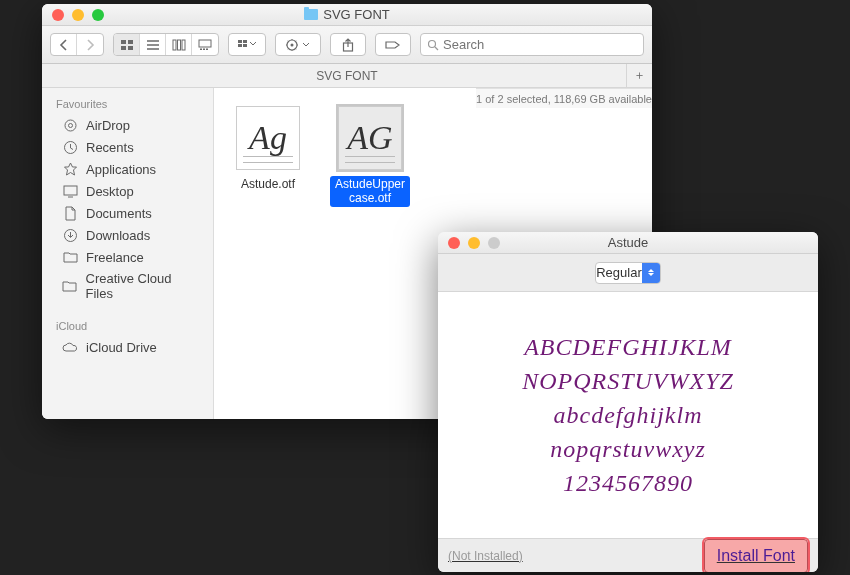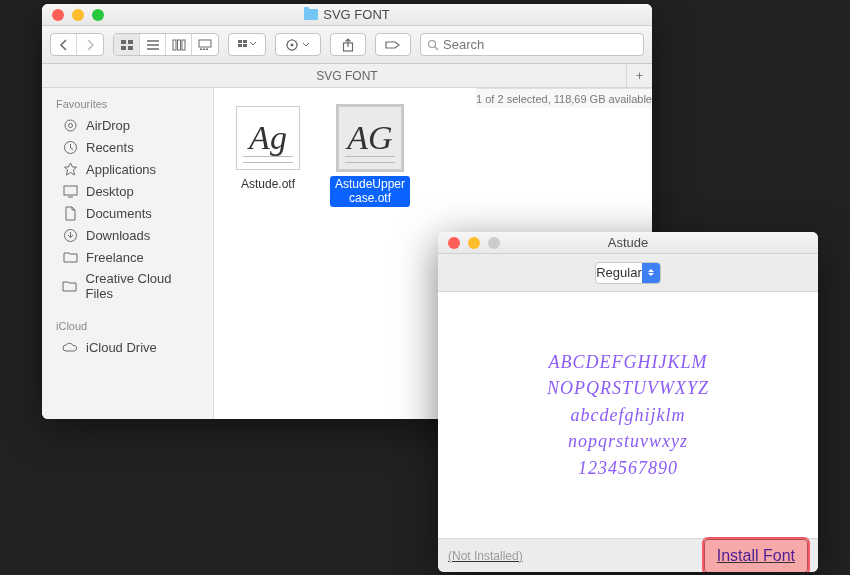--- a/index.html
+++ b/index.html
@@ -58,21 +58,21 @@
 .fontwin .titlebar { border-bottom:1px solid #d0d0d0; }
 .fontwin .window-title-wrap { font-size:13px; }
 .font-tool { height:38px; display:flex; align-items:center; justify-content:center; border-bottom:1px solid #d6d6d6; }
 .popup { display:flex; align-items:center; height:22px; border:1px solid #c8c8c8; border-radius:4px; overflow:hidden; background:#fff; cursor:pointer; }
 .popup-label { padding:0 0; font-size:13px; }
 .popup-arrows { width:18px; height:100%; background:#3d7ff5; display:flex; flex-direction:column; align-items:center; justify-content:center; gap:1px; }
 .popup-arrows span { width:0; height:0; border-left:3px solid transparent; border-right:3px solid transparent; }
 .popup-arrows .up { border-bottom:3px solid #fff; }
 .popup-arrows .dn { border-top:3px solid #fff; }
 
-.preview { flex:1; background:#fff; display:flex; flex-direction:column; align-items:center; justify-content:center; gap:4px; font-family:"Brush Script MT","Segoe Script", cursive; font-style:italic; font-size:18px; line-height:1.25; color:#8b5cf6; padding:10px 20px; text-align:center; }
+.preview { flex:1; background:#fff; display:flex; flex-direction:column; align-items:center; justify-content:center; gap:4px; font-family:"Brush Script MT","Segoe Script", cursive; font-style:italic; font-size:24px; line-height:1.25; color:#701a75; padding:10px 20px; text-align:center; }
 .preview div { white-space:nowrap; letter-spacing:1px; }
 
 .foot { height:34px; border-top:1px solid #d6d6d6; background:#ececec; display:flex; align-items:center; justify-content:space-between; padding:0 10px;text-decoration:underline; }
 .foot .state { font-size:12px; color:#9a9a9a; }
 .install { height:34px; padding:0 12px; border:1px solid #b94b52; background:#f7a8a8; border-radius:4px; font-size:16px; color:#4c1d95; cursor:pointer; }
 .install:focus, .install.hl { outline:2px solid #f15b64; }
 
 svg { display:block; }
 </style>
 </head>

